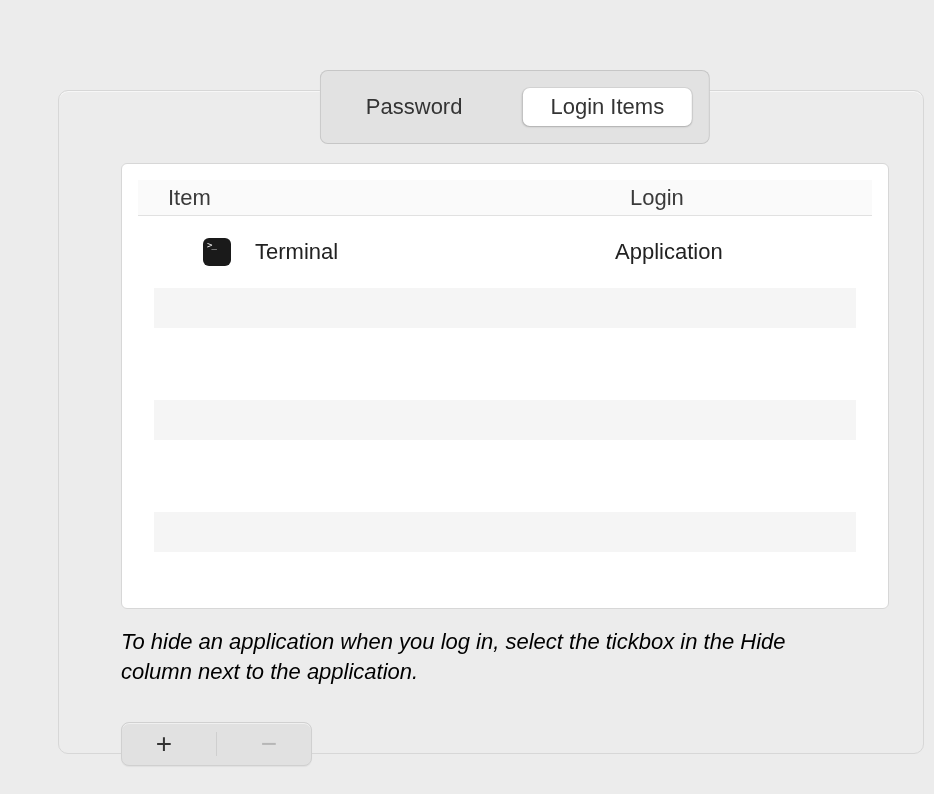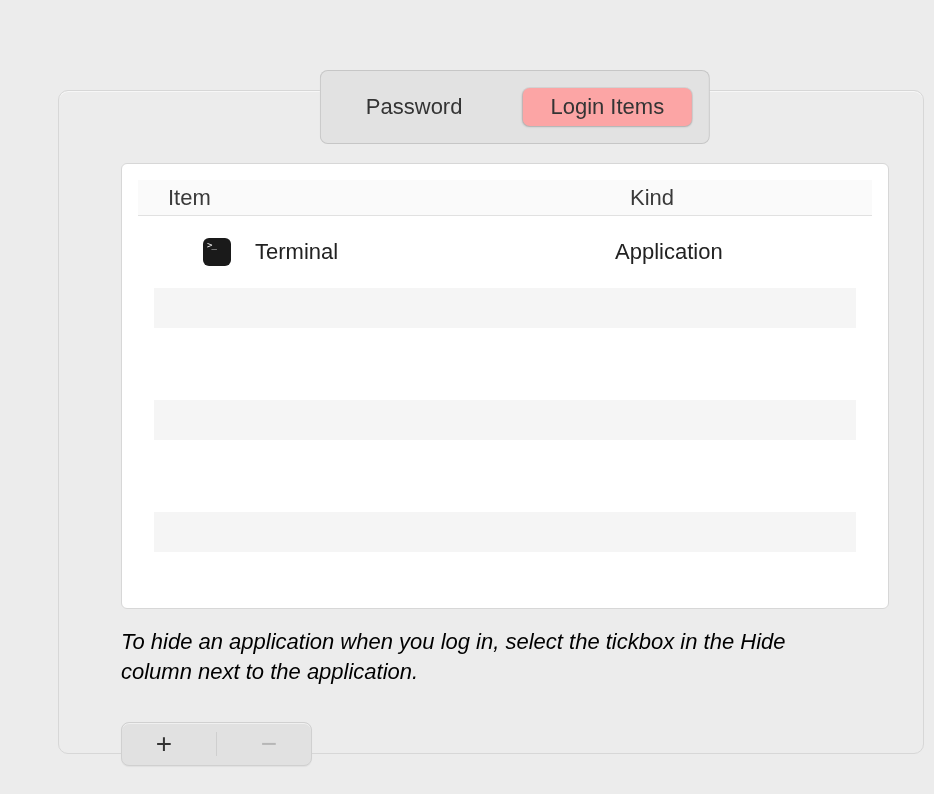--- a/index.html
+++ b/index.html
@@ -29,21 +29,21 @@
     }
     .tab {
       padding: 6px 28px;
       font-size: 22px;
       color: #343434;
       border-radius: 7px;
       cursor: default;
       user-select: none;
     }
     .tab.active {
-      background: #fca5a5;
+      background: #ffffff;
       box-shadow: 0 1px 2px rgba(0,0,0,0.18), 0 0 0 1px rgba(0,0,0,0.06);
     }
     .panel {
       position: absolute;
       top: 42px;
       left: 10px;
       right: 26px;
       bottom: 56px;
       background: #ececec;
       border: 1px solid #d7d7d7;
@@ -202,21 +202,21 @@
   <div class="tab active">Login Items</div>
 </div>
 
 <div class="panel">
 
 
   <div class="table-container">
     <div class="table-header">
       <div class="col col-item">Item</div>
       <div class="col-divider"></div>
-      <div class="col col-kind">Kind</div>
+      <div class="col col-kind">Login</div>
       <div class="col-divider"></div>
       <div class="col col-hide">Hide</div>
       <div class="col-divider"></div>
       <div class="col col-end"></div>
     </div>
     <div class="table-body">
       <div class="row">
         <div class="cell cell-item">
           <span class="app-icon"></span>
           <span>Terminal</span>

